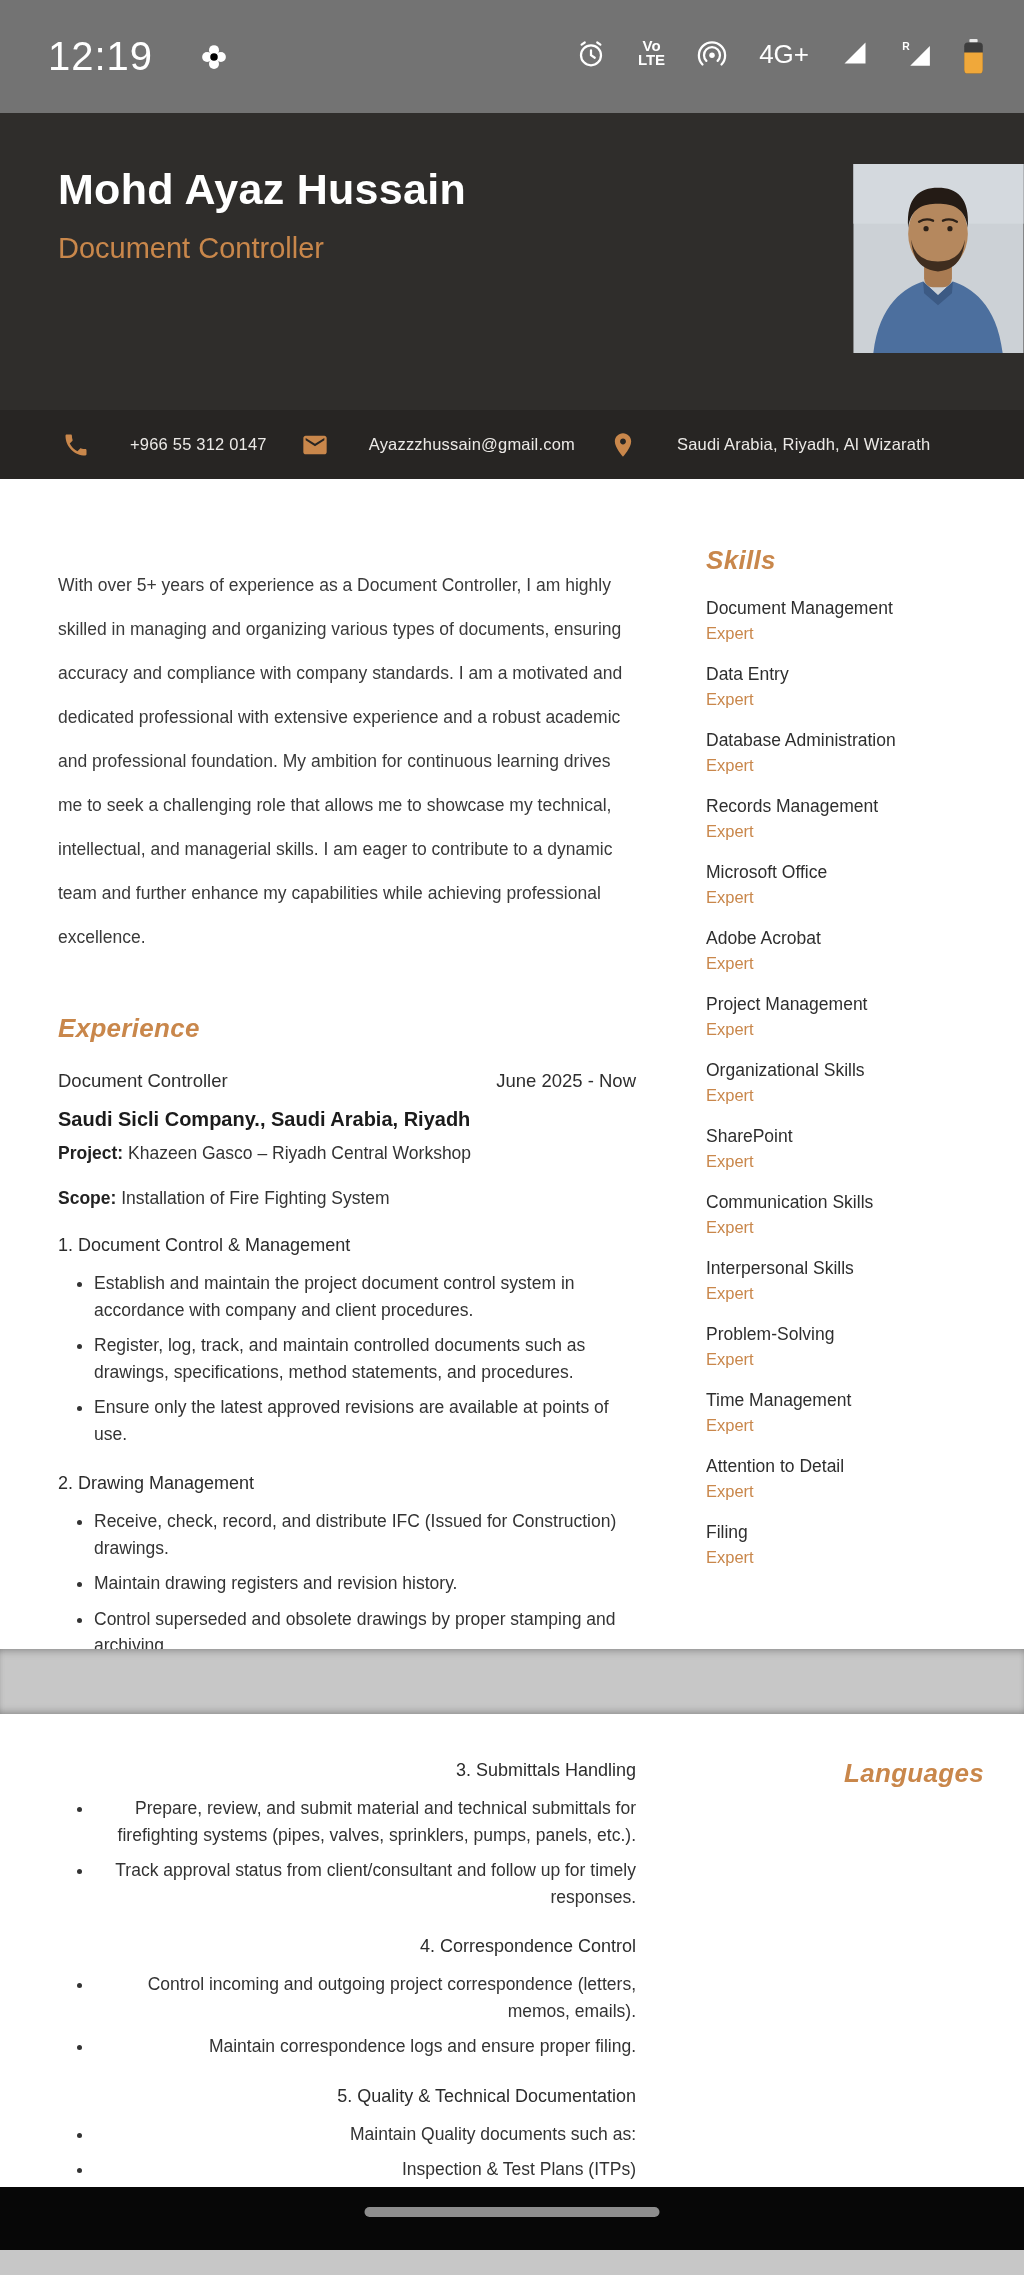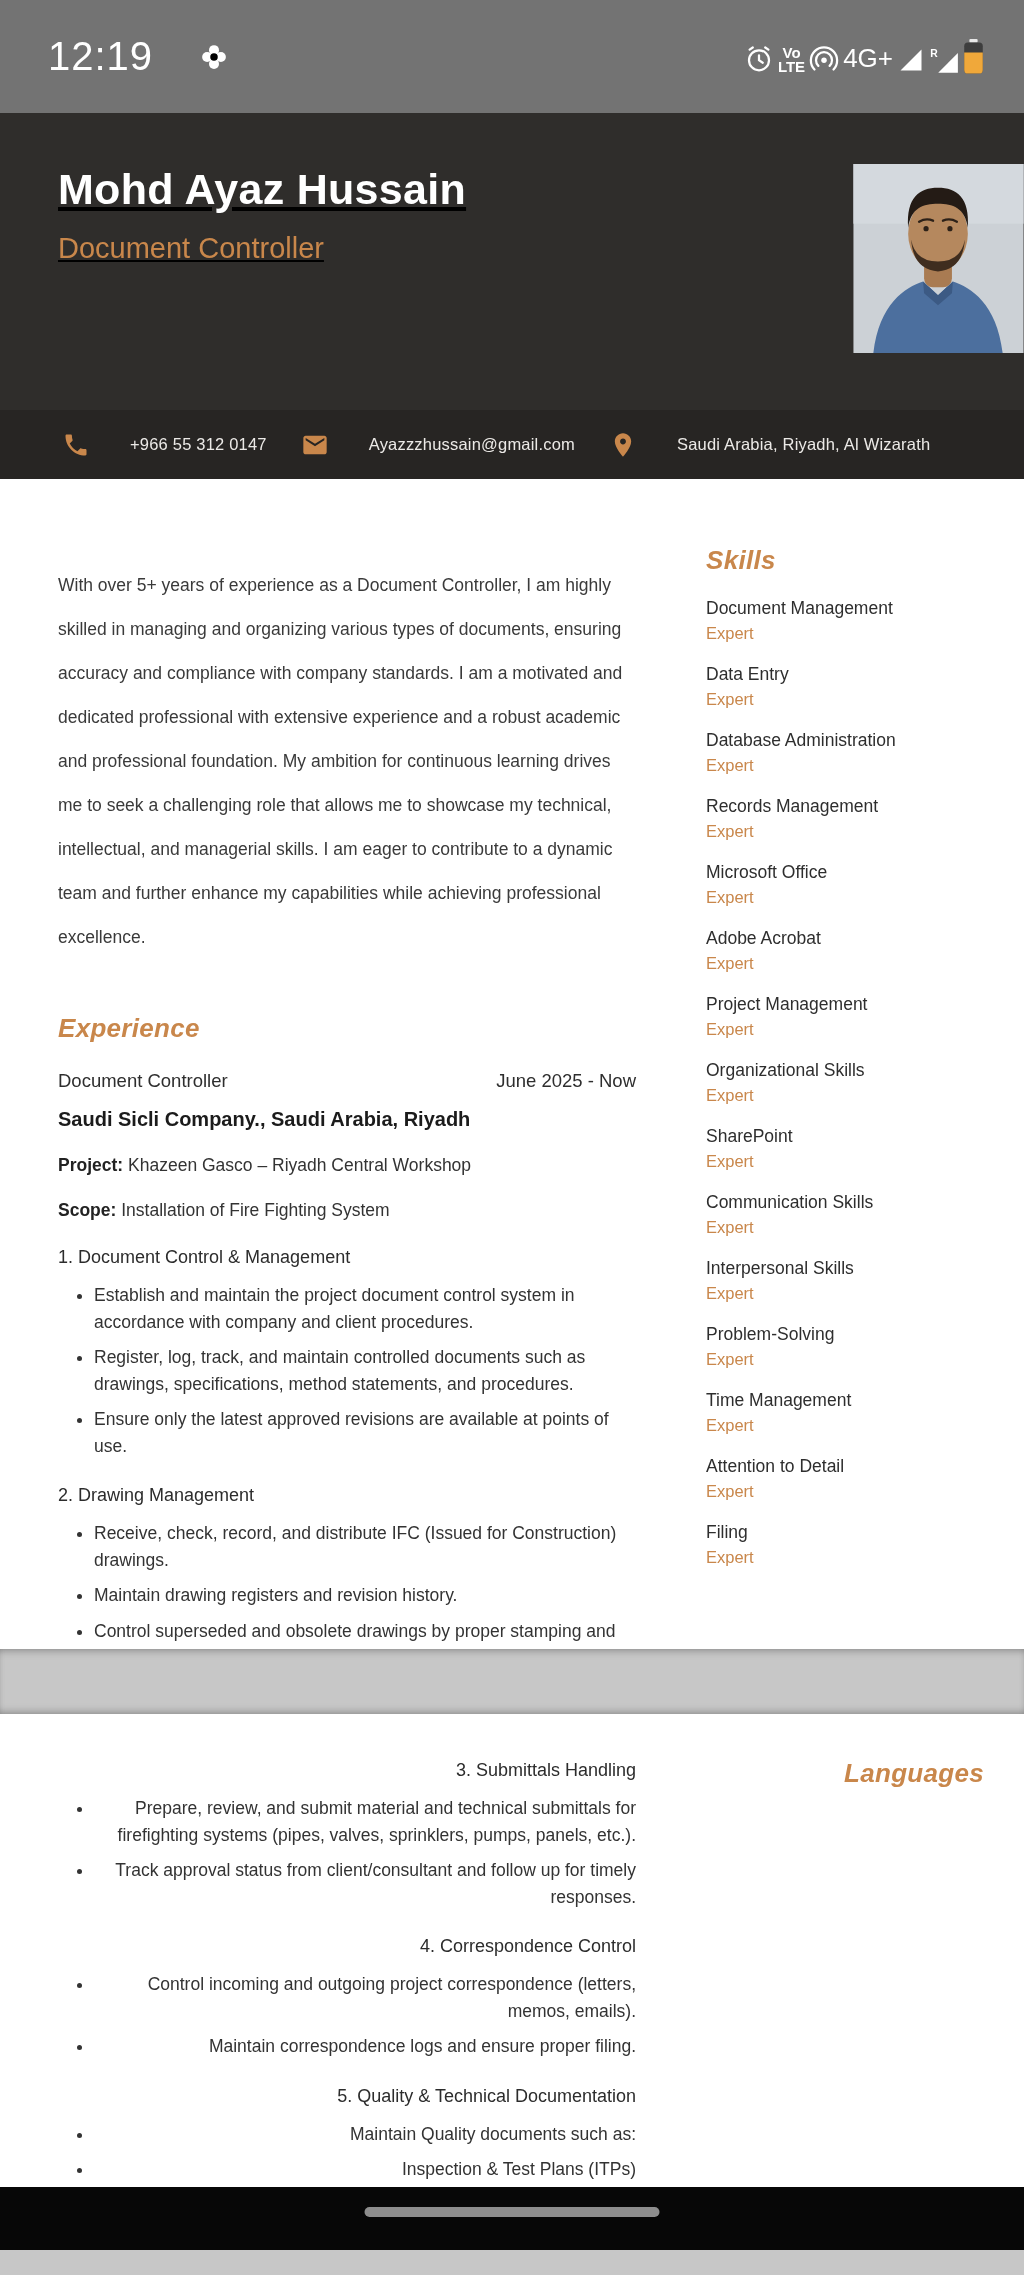--- a/index.html
+++ b/index.html
@@ -4,27 +4,27 @@
 <style>
   * { margin:0; padding:0; box-sizing:border-box; }
   html,body { background:#000; }
   body { font-family:"Liberation Sans", sans-serif; }
   .screen { width:1024px; height:2275px; position:relative; background:var(--page-gap,#c7c7c7); overflow:hidden; }
 
   
   .status-bar { height:113px; background:#737373; color:#fff; display:flex; align-items:center; padding:0 40px 0 48px; }
   .sb-time { font-size:40px; font-weight:400; letter-spacing:1px; }
   .sb-flower { margin-left:46px; }
-  .sb-right { margin-left:auto; display:flex; align-items:flex-end; gap:4px; }
+  .sb-right { margin-left:auto; display:flex; align-items:flex-start; gap:32px; }
   .sb-volte { font-size:15px; font-weight:700; line-height:14px; text-align:center; }
   .sb-volte span { display:block; }
   .sb-net { font-size:26px; font-weight:500; }
 
   
-  .header { height:297px; background:var(--header-bg,#2f2d2b); position:relative; padding:52px 0 0 58px;text-decoration:underline; }
+  .header { height:297px; background:var(--header-bg,#2f2d2b); position:relative; padding:52px 0 0 58px; }
   .header-name { color:#ffffff; font-size:43px; font-weight:600; letter-spacing:0.3px; }
   .header-title { color:var(--accent,#c9874b); font-size:29px; font-weight:400; margin-top:18px; }
   .photo { position:absolute; right:0; top:51px; width:171px; height:189px; display:block; }
 
   
   .contact-bar { height:69px; background:var(--contact-bg,#272523); display:flex; align-items:center; padding-left:62px; }
   .contact-item { display:flex; align-items:center; margin-right:34px;gap:25px; }
   .contact-item svg { margin-right:15px; flex:none; }
   .contact-text { color:#eceae7; font-size:16.5px; letter-spacing:0.2px; }
 
@@ -36,21 +36,21 @@
   .col-left { width:578px; flex:none; }
   .col-right { margin-left:70px; flex:1; min-width:0; }
 
   .section-heading { font-style:italic; font-weight:700; font-size:26px; color:var(--accent,#c9874b); letter-spacing:0.3px; }
 
   .summary-text { margin-top:18px; font-size:17.5px; line-height:44px; color:var(--text,#3a3a3a); }
 
   .experience { margin-top:54px; }
   .exp-role-row { display:flex; justify-content:space-between; margin-top:26px; font-size:18.5px; color:#2e2e2e; }
   .exp-company { margin-top:16px; font-size:20px; font-weight:700; color:#1b1b1b; }
-  .exp-line { margin-top:24px; font-size:17.5px; color:#333; }
+  .exp-line { margin-top:12px; font-size:17.5px; color:#333; }
   .exp-line.scope { margin-top:24px; }
   .exp-line b { font-weight:700; color:#222; }
 
   .exp-section-title { margin-top:26px; font-size:18px; color:#2c2c2c; }
   .duties { margin-top:14px; padding-left:36px; list-style:disc; }
   .duties li { font-size:17.5px; line-height:26.5px; color:#333; margin-bottom:9px; }
 
   .skills-list { margin-top:22px; }
   .skill { margin-bottom:21px; }
   .skill-name { font-size:17.5px; color:#2e2e2e; }

